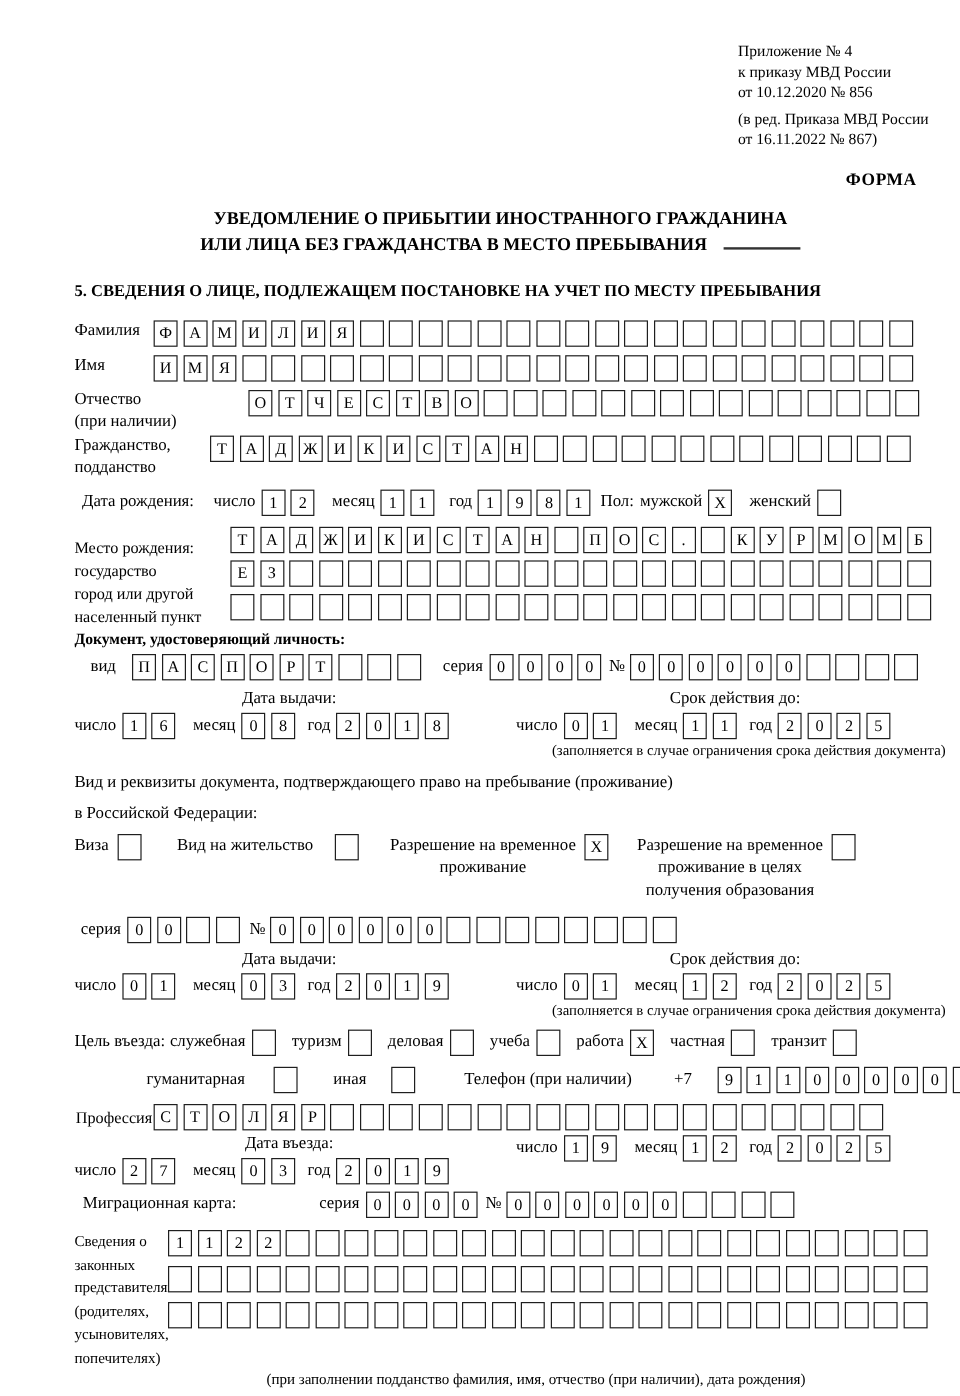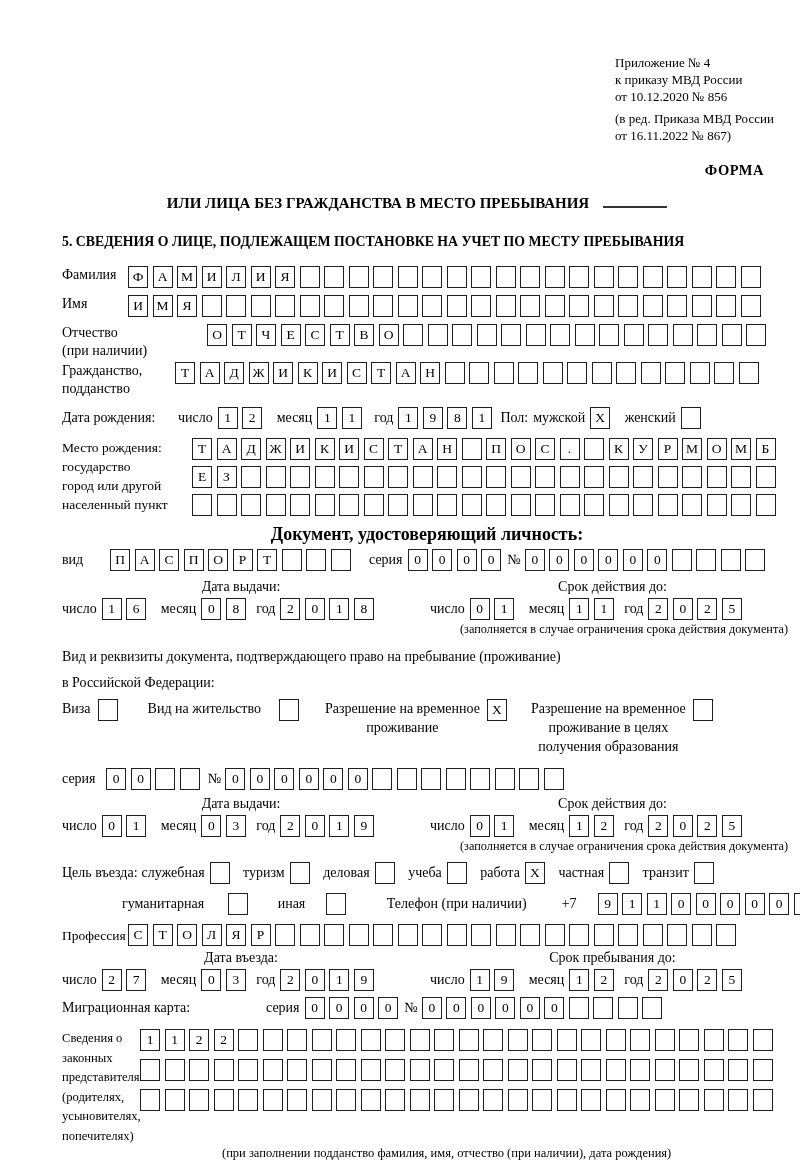--- a/index.html
+++ b/index.html
@@ -1,32 +1,32 @@
 <!DOCTYPE html>
 <html><head>
 <meta charset="utf-8">
 <style>
   html,body{margin:0;padding:0;background:#fff;}
   body{width:800px;height:1163px;overflow:hidden;color:#000;
        font-family:"Liberation Serif","DejaVu Serif",serif;}
-  .page{box-sizing:border-box;width:800px;height:946px;padding:54px 8px 10px 62px;position:relative;}
+  .page{box-sizing:border-box;width:800px;height:946px;padding:34px 8px 10px 62px;position:relative;}
 
   
   .hdr{margin-left:553px;font-size:13px;line-height:17px;}
   .hdr .sub{margin-top:5px;}
   .form-label{font-weight:bold;font-size:14.5px;text-align:right;margin:18px 28px 14px 0;letter-spacing:.5px;}
 
   
   .title{text-align:center;font-weight:bold;font-size:15px;line-height:21px;margin-right:20px;}
   .blank-line{display:inline-block;width:64px;border-bottom:2px solid #333;margin-left:14px;vertical-align:baseline;}
   .section-heading{font-weight:bold;font-size:13.8px;margin:20px 0 16px;}
 
   
   .row{display:flex;align-items:flex-start;margin-bottom:7px;}
-  .rowc{display:flex;align-items:center;margin-bottom:7px;flex-wrap:nowrap;}
+  .rowc{display:flex;align-items:center;margin-bottom:7px;flex-wrap:nowrap;text-align:center;}
   .lbl{font-size:14px;line-height:18px;flex:none;}
   .lbl2{font-size:13.5px;line-height:19px;flex:none;}
   .w66{width:66px;} .w145{width:145px;} .w113{width:113px;} .w130{width:130px;}
 
   .cells{display:inline-flex;flex:none;}
   .cell{box-sizing:border-box;flex:none;width:20px;height:22px;margin-right:4.5px;
         border:1.5px solid #1f1f1f;display:inline-flex;align-items:center;justify-content:center;
         font-size:13.5px;line-height:1;background:#fff;}
   .cellrows .cells{margin-bottom:6px;}
   .cellrows{display:flex;flex-direction:column;}
@@ -70,20 +70,21 @@
     <div>от 10.12.2020 № 856</div>
     <div class="sub">
       <div>(в ред. Приказа МВД России</div>
       <div>от 16.11.2022 № 867)</div>
     </div>
   </div>
 
   <div class="form-label">ФОРМА</div>
 
   <div class="title">
+    <div>УВЕДОМЛЕНИЕ О ПРИБЫТИИ ИНОСТРАННОГО ГРАЖДАНИНА</div>
     <div>
       <span>ИЛИ ЛИЦА БЕЗ ГРАЖДАНСТВА В МЕСТО ПРЕБЫВАНИЯ</span><span class="blank-line"></span>
     </div>
   </div>
 
   <div class="section-heading">5. СВЕДЕНИЯ О ЛИЦЕ, ПОДЛЕЖАЩЕМ ПОСТАНОВКЕ НА УЧЕТ ПО МЕСТУ ПРЕБЫВАНИЯ</div>
 
   <div class="row">
     <div class="lbl w66">Фамилия</div>
     <div class="cells">
@@ -236,21 +237,21 @@
     <span class="dlbl0">мужской</span>
     <div class="cells">
         <span class="cell">X</span>
       </div>
     <span class="dlbl">женский</span>
     <div class="cells">
         <span class="cell"></span>
       </div>
   </div>
 
-  <div class="row" style="margin-bottom:2px;">
+  <div class="row" style="margin-bottom:2px;align-items:flex-end;">
     <div class="lbl2 w130">
       <div>Место рождения:</div>
       <div>государство</div>
       <div>город или другой</div>
       <div>населенный пункт</div>
     </div>
     <div class="cellrows">
       <div class="cells">
           <span class="cell">Т</span>
           <span class="cell">А</span>
@@ -325,21 +326,21 @@
           <span class="cell"></span>
           <span class="cell"></span>
           <span class="cell"></span>
           <span class="cell"></span>
           <span class="cell"></span>
           <span class="cell"></span>
         </div>
     </div>
   </div>
 
-  <div style="text-align:center;font-weight:bold;font-size:18px;margin:0 0 4px;">Документ, удостоверяющий личность:</div>
+  <div style="text-align:left;font-weight:bold;font-size:13px;margin:0 0 4px;">Документ, удостоверяющий личность:</div>
 
   <div class="rowc" style="margin-bottom:8px;">
     <span class="lbl" style="width:48px">вид</span>
     <div class="cells">
         <span class="cell">П</span>
         <span class="cell">А</span>
         <span class="cell">С</span>
         <span class="cell">П</span>
         <span class="cell">О</span>
         <span class="cell">Р</span>
@@ -635,21 +636,20 @@
         <span class="dlbl0" style="margin-left:6px">год</span>
         <div class="cells">
             <span class="cell">2</span>
             <span class="cell">0</span>
             <span class="cell">1</span>
             <span class="cell">9</span>
           </div>
       </div>
     </div>
     <div class="col-r">
-      <div class="dates-heading">Срок пребывания до:</div>
       <div class="dateline">
         <span class="dlbl0">число</span>
         <div class="cells">
             <span class="cell">1</span>
             <span class="cell">9</span>
           </div>
         <span class="dlbl">месяц</span>
         <div class="cells">
             <span class="cell">1</span>
             <span class="cell">2</span>

